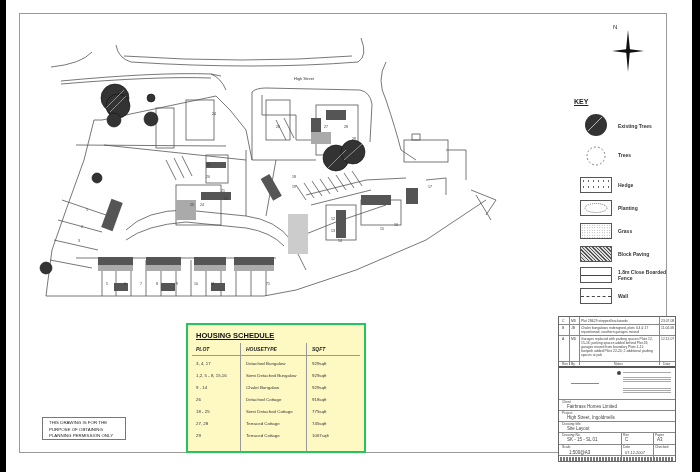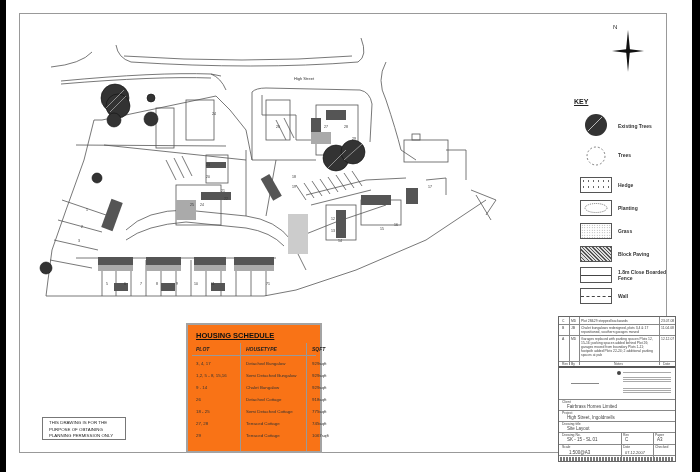--- a/index.html
+++ b/index.html
@@ -5,21 +5,21 @@
   html,body{margin:0;padding:0;}
   body{width:700px;height:472px;background:#000;position:relative;overflow:hidden;font-family:"Liberation Sans",sans-serif;}
   .page{position:absolute;left:6px;top:0;width:686px;height:472px;background:#fff;}
   .sheet{position:absolute;left:13px;top:13px;width:648px;height:440px;border:1px solid #999;box-sizing:border-box;}
   svg.plan{position:absolute;left:0;top:0;}
   .txt{position:absolute;color:#222;}
   .key-title{left:568px;top:98px;font-size:7px;font-weight:bold;text-decoration:underline;}
   .key-item{position:absolute;left:568px;width:100px;height:20px;}
   .key-item .lbl{position:absolute;left:44px;top:5px;font-size:5px;font-weight:bold;color:#333;line-height:6px;}
   .key-item .sym{position:absolute;left:6px;top:0;width:32px;height:16px;border:1px solid #555;box-sizing:border-box;}
-  .hs{position:absolute;left:180px;top:323px;width:136px;height:130px;border:2px solid #a3a3a3;box-sizing:border-box;background:#f97316;}
+  .hs{position:absolute;left:180px;top:323px;width:180px;height:130px;border:2px solid #22c55e;box-sizing:border-box;background:#fef9c3;}
   .hs h3{margin:0;position:absolute;left:8px;top:6px;font-size:7.5px;font-weight:bold;text-decoration:underline;color:#111;}
   .hs .hdr{position:absolute;top:21px;font-size:5px;font-weight:bold;font-style:italic;color:#222;}
   .hs .row{position:absolute;left:0;width:100%;height:10px;font-size:4.4px;color:#333;}
   .hs .row span{position:absolute;top:2px;}
   .hs .vl{position:absolute;top:18px;bottom:0;border-left:1px solid #999;}
   .hs .hl{position:absolute;left:4px;right:4px;top:30px;border-top:1px solid #999;}
   .notice{position:absolute;left:36px;top:417px;width:84px;height:23px;border:1px solid #777;font-size:4.4px;line-height:6.5px;padding:2px 6px;box-sizing:border-box;color:#222;}
   .tb{position:absolute;left:552px;top:316px;width:118px;height:146px;border:1px solid #666;box-sizing:border-box;background:#fff;font-size:3.4px;color:#444;}
   .tb .r{position:absolute;left:0;right:0;border-top:1px solid #888;}
   .tb .c{position:absolute;border-left:1px solid #888;}

